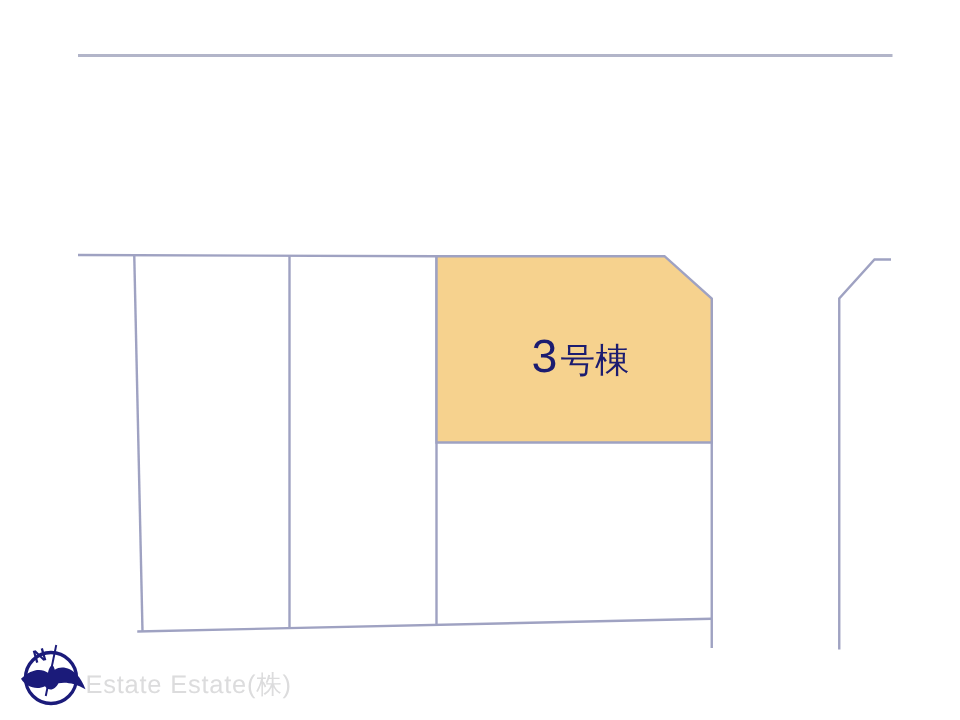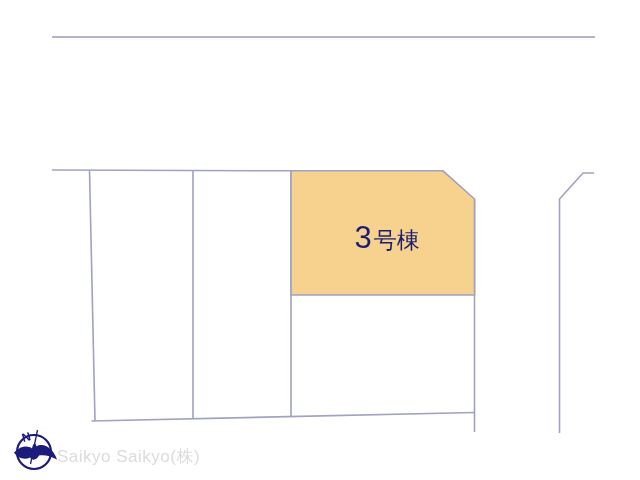--- a/index.html
+++ b/index.html
@@ -66,14 +66,14 @@
                C21,445.5 28,445.5 32,448.5
                C33,443.5 35.5,441.5 36.5,446.5
                C41,443.5 47,445.5 51,449.5
                C53.5,452 55.5,455.5 57,459.5
                C50,455.5 44,454.5 39,455.5
                C37,459.5 33,461.5 30,457.5
                C24,460.5 17,457.5 14,452.5 Z" stroke="none" fill="#1b1b7a"></path>
     </g>
   </svg>
 
-  <div class="company" style="color: rgb(220, 220, 221);">Saikyo Saikyo(株)</div>
+  <div class="company" style="color: rgb(220, 220, 221);">Estate Estate(株)</div>
 </div>
 
 </body></html>

